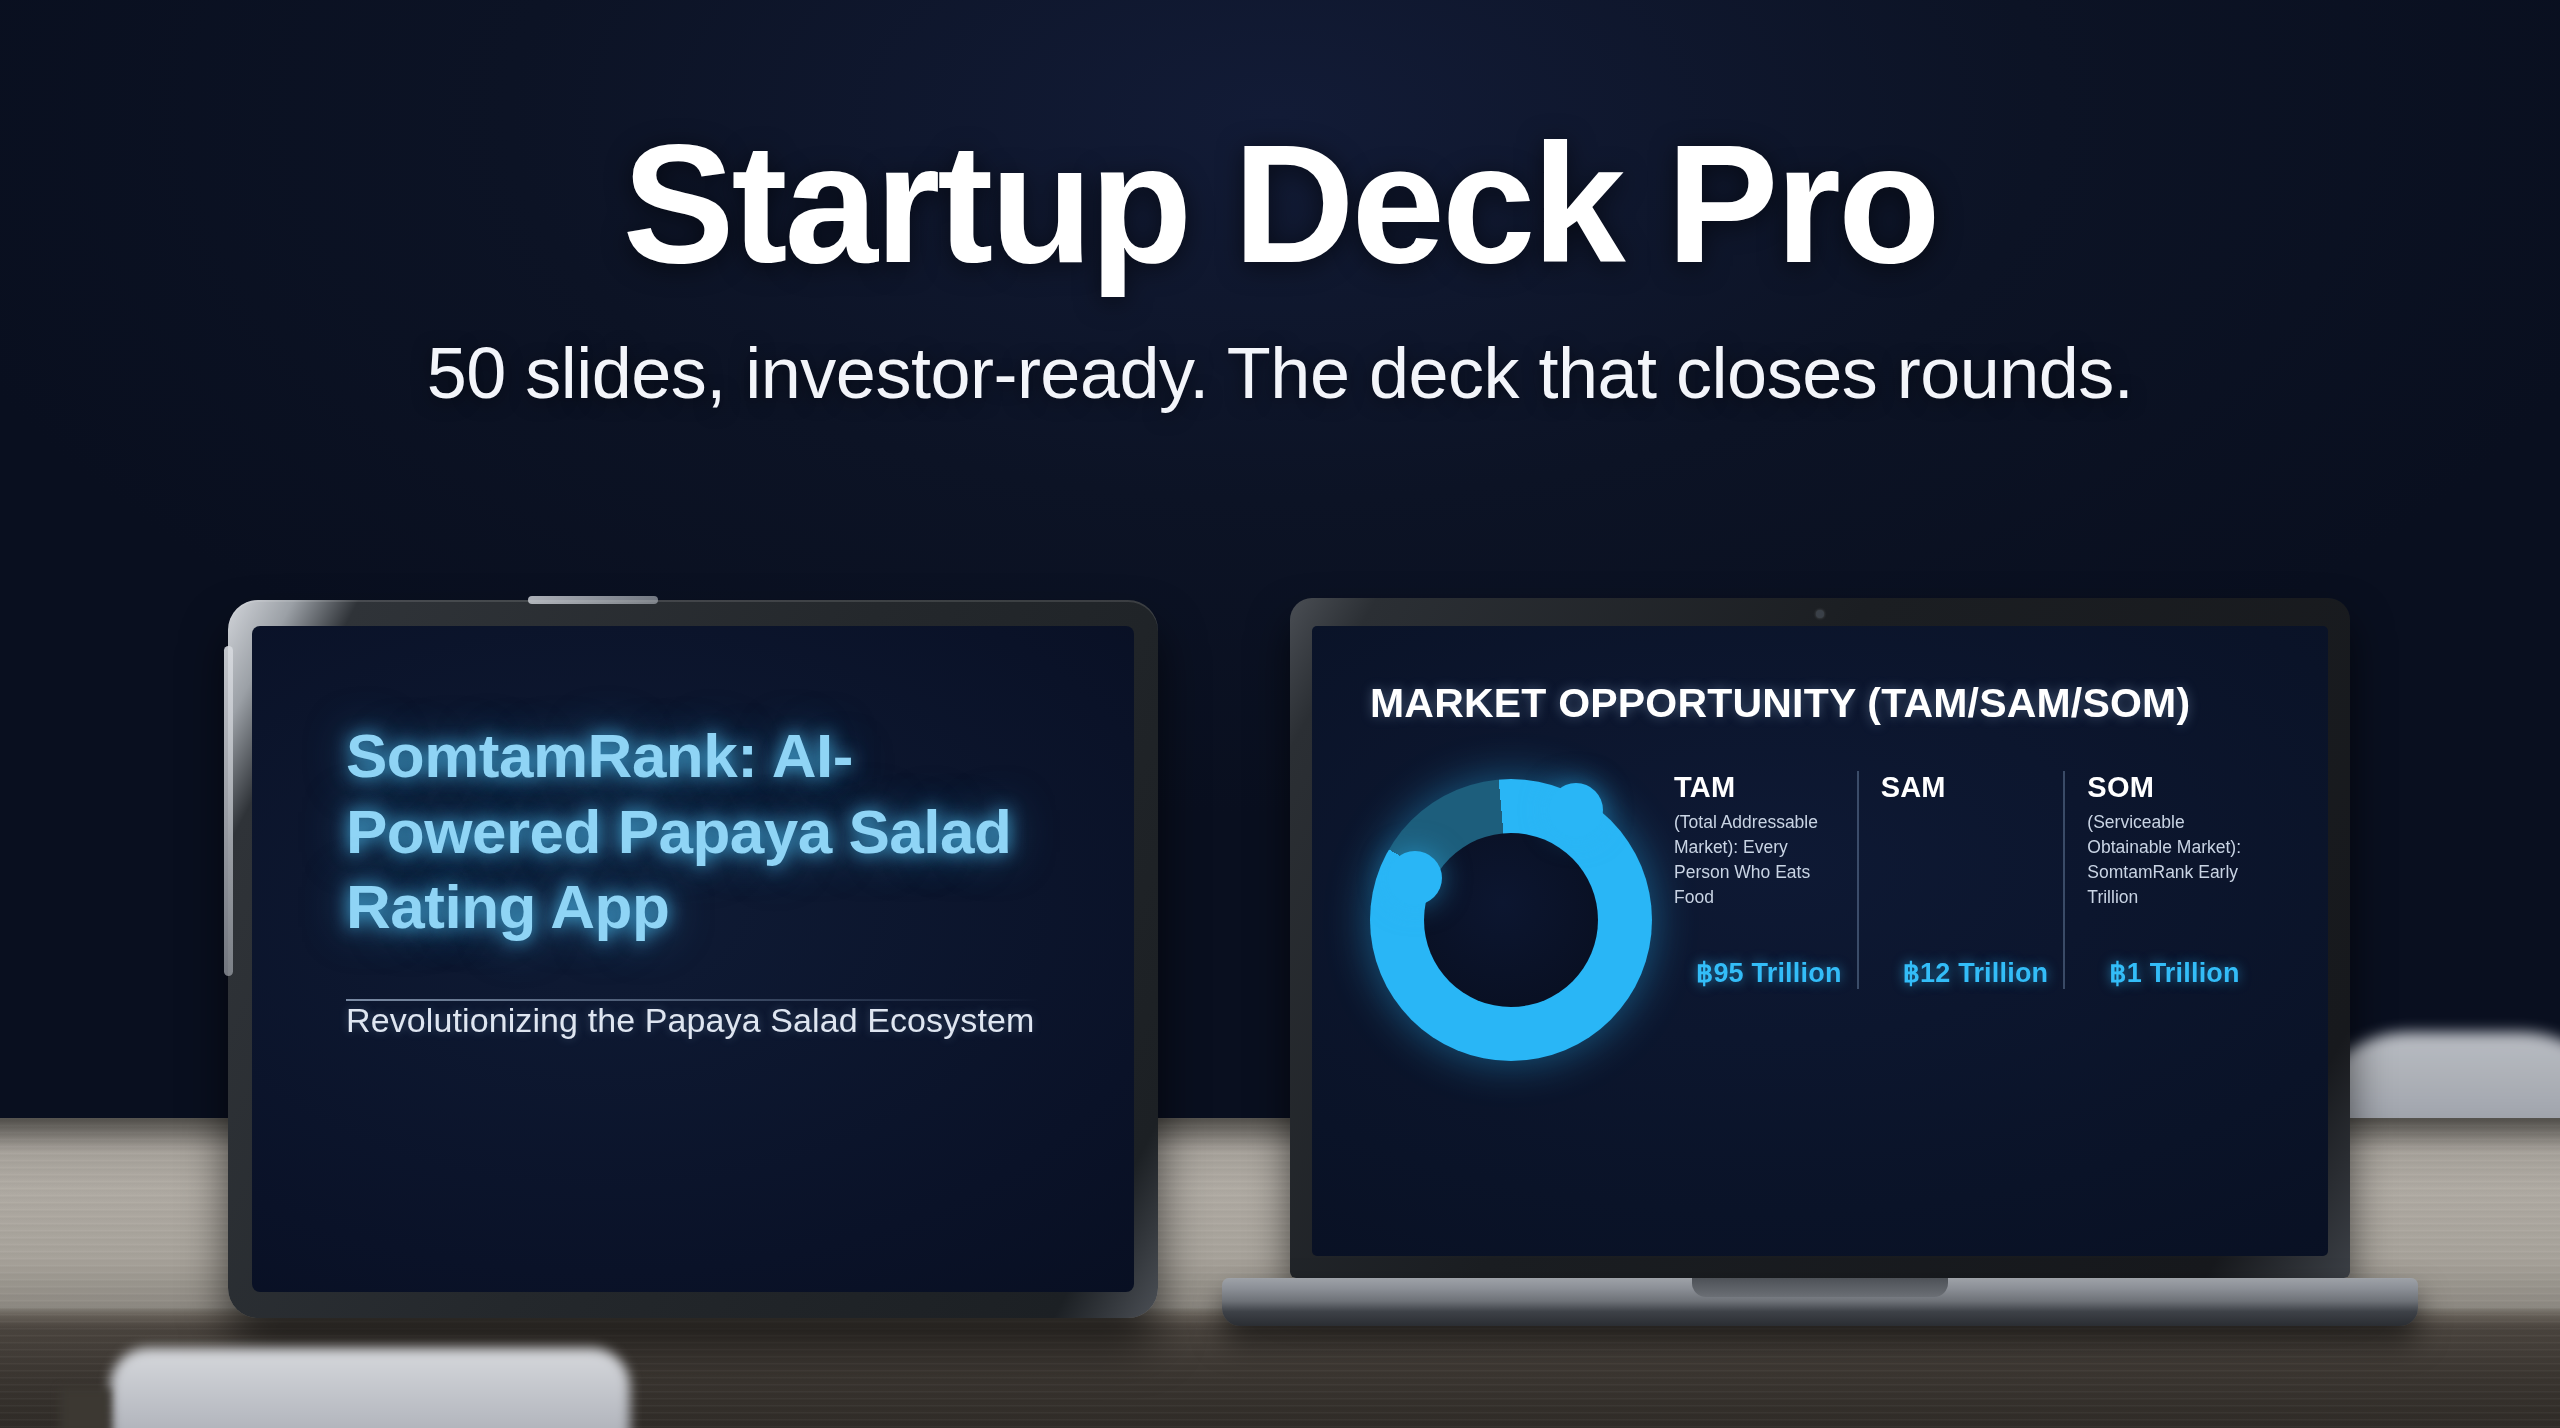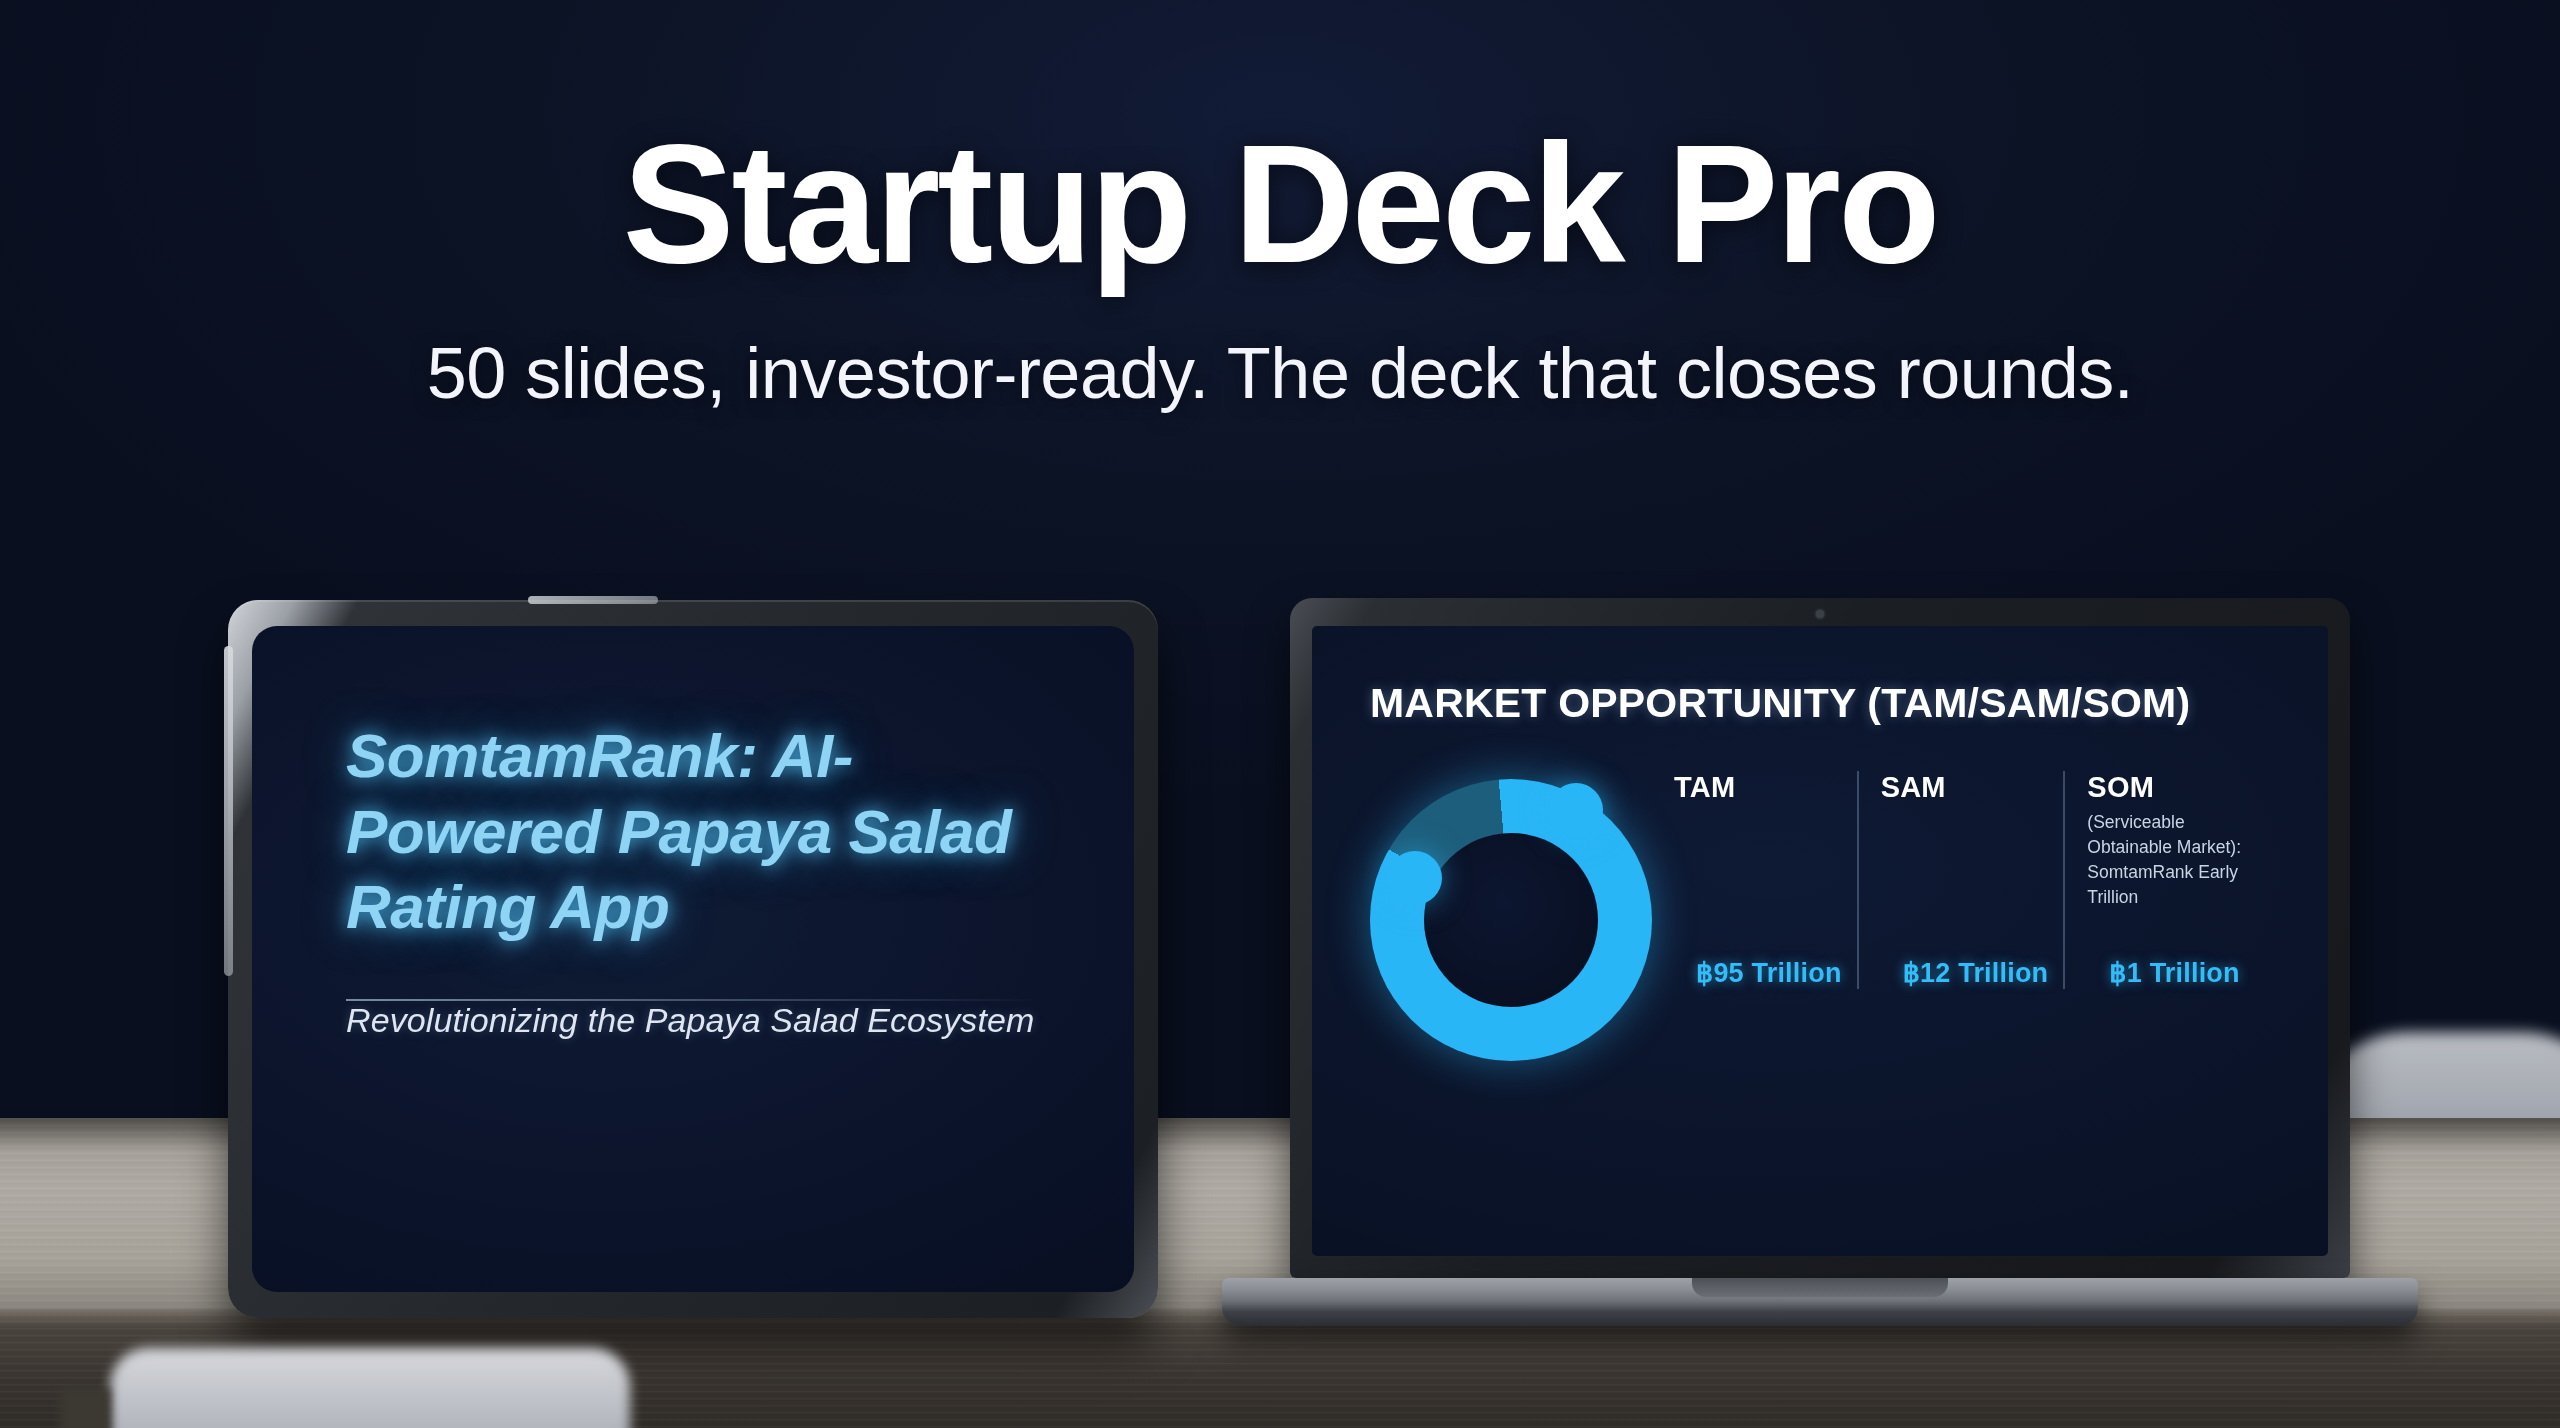--- a/index.html
+++ b/index.html
@@ -88,23 +88,22 @@
     background:linear-gradient(to bottom, rgba(215,218,223,.9), rgba(150,155,162,.75));
     border-radius:6px;
   }
   #tablet-top-btn{
     position:absolute; left:300px; top:-4px; width:130px; height:8px;
     background:linear-gradient(to right, rgba(200,204,210,.85), rgba(160,165,172,.7));
     border-radius:5px;
   }
   #tablet-screen{
     position:absolute; left:24px; top:26px; right:24px; bottom:26px;
-    border-radius:25px; overflow:hidden;
+    border-radius:8px; overflow:hidden;
     background:radial-gradient(120% 100% at 40% 42%, #0f1b35 0%, #0a1228 55%, #060c1c 100%);
-    font-style:italic;
   }
   .tablet-pad{ padding:92px 94px 0 94px; }
   #tablet-title{
     font-size:62px; font-weight:bold; line-height:1.22;
     color:#8fd4f5; letter-spacing:-.5px;
     text-shadow:0 0 18px rgba(77,190,240,.95), 0 0 44px rgba(62,170,230,.55);
   }
   #tablet-rule{
     margin-top:54px; height:2px; width:100%;
     background:linear-gradient(to right, rgba(190,210,235,.62), rgba(150,175,205,.22) 72%, rgba(120,145,180,0));
@@ -240,20 +239,21 @@
               <div id="donut-hole"></div>
               <div class="donut-cap" id="cap-a"></div>
               <div class="donut-cap" id="cap-b"></div>
             </div>
 
             <div id="cols">
 
               <div class="col">
                 <div class="col-inner">
                   <div class="col-title">TAM</div>
+                  <div class="col-desc">(Total Addressable Market): Every Person Who Eats Food</div>
                   <div class="col-value">฿95 Trillion</div>
                 </div>
               </div>
 
               <div class="col">
                 <div class="col-inner">
                   <div class="col-title">SAM</div>
                   <div class="col-value">฿12 Trillion</div>
                 </div>
               </div>

